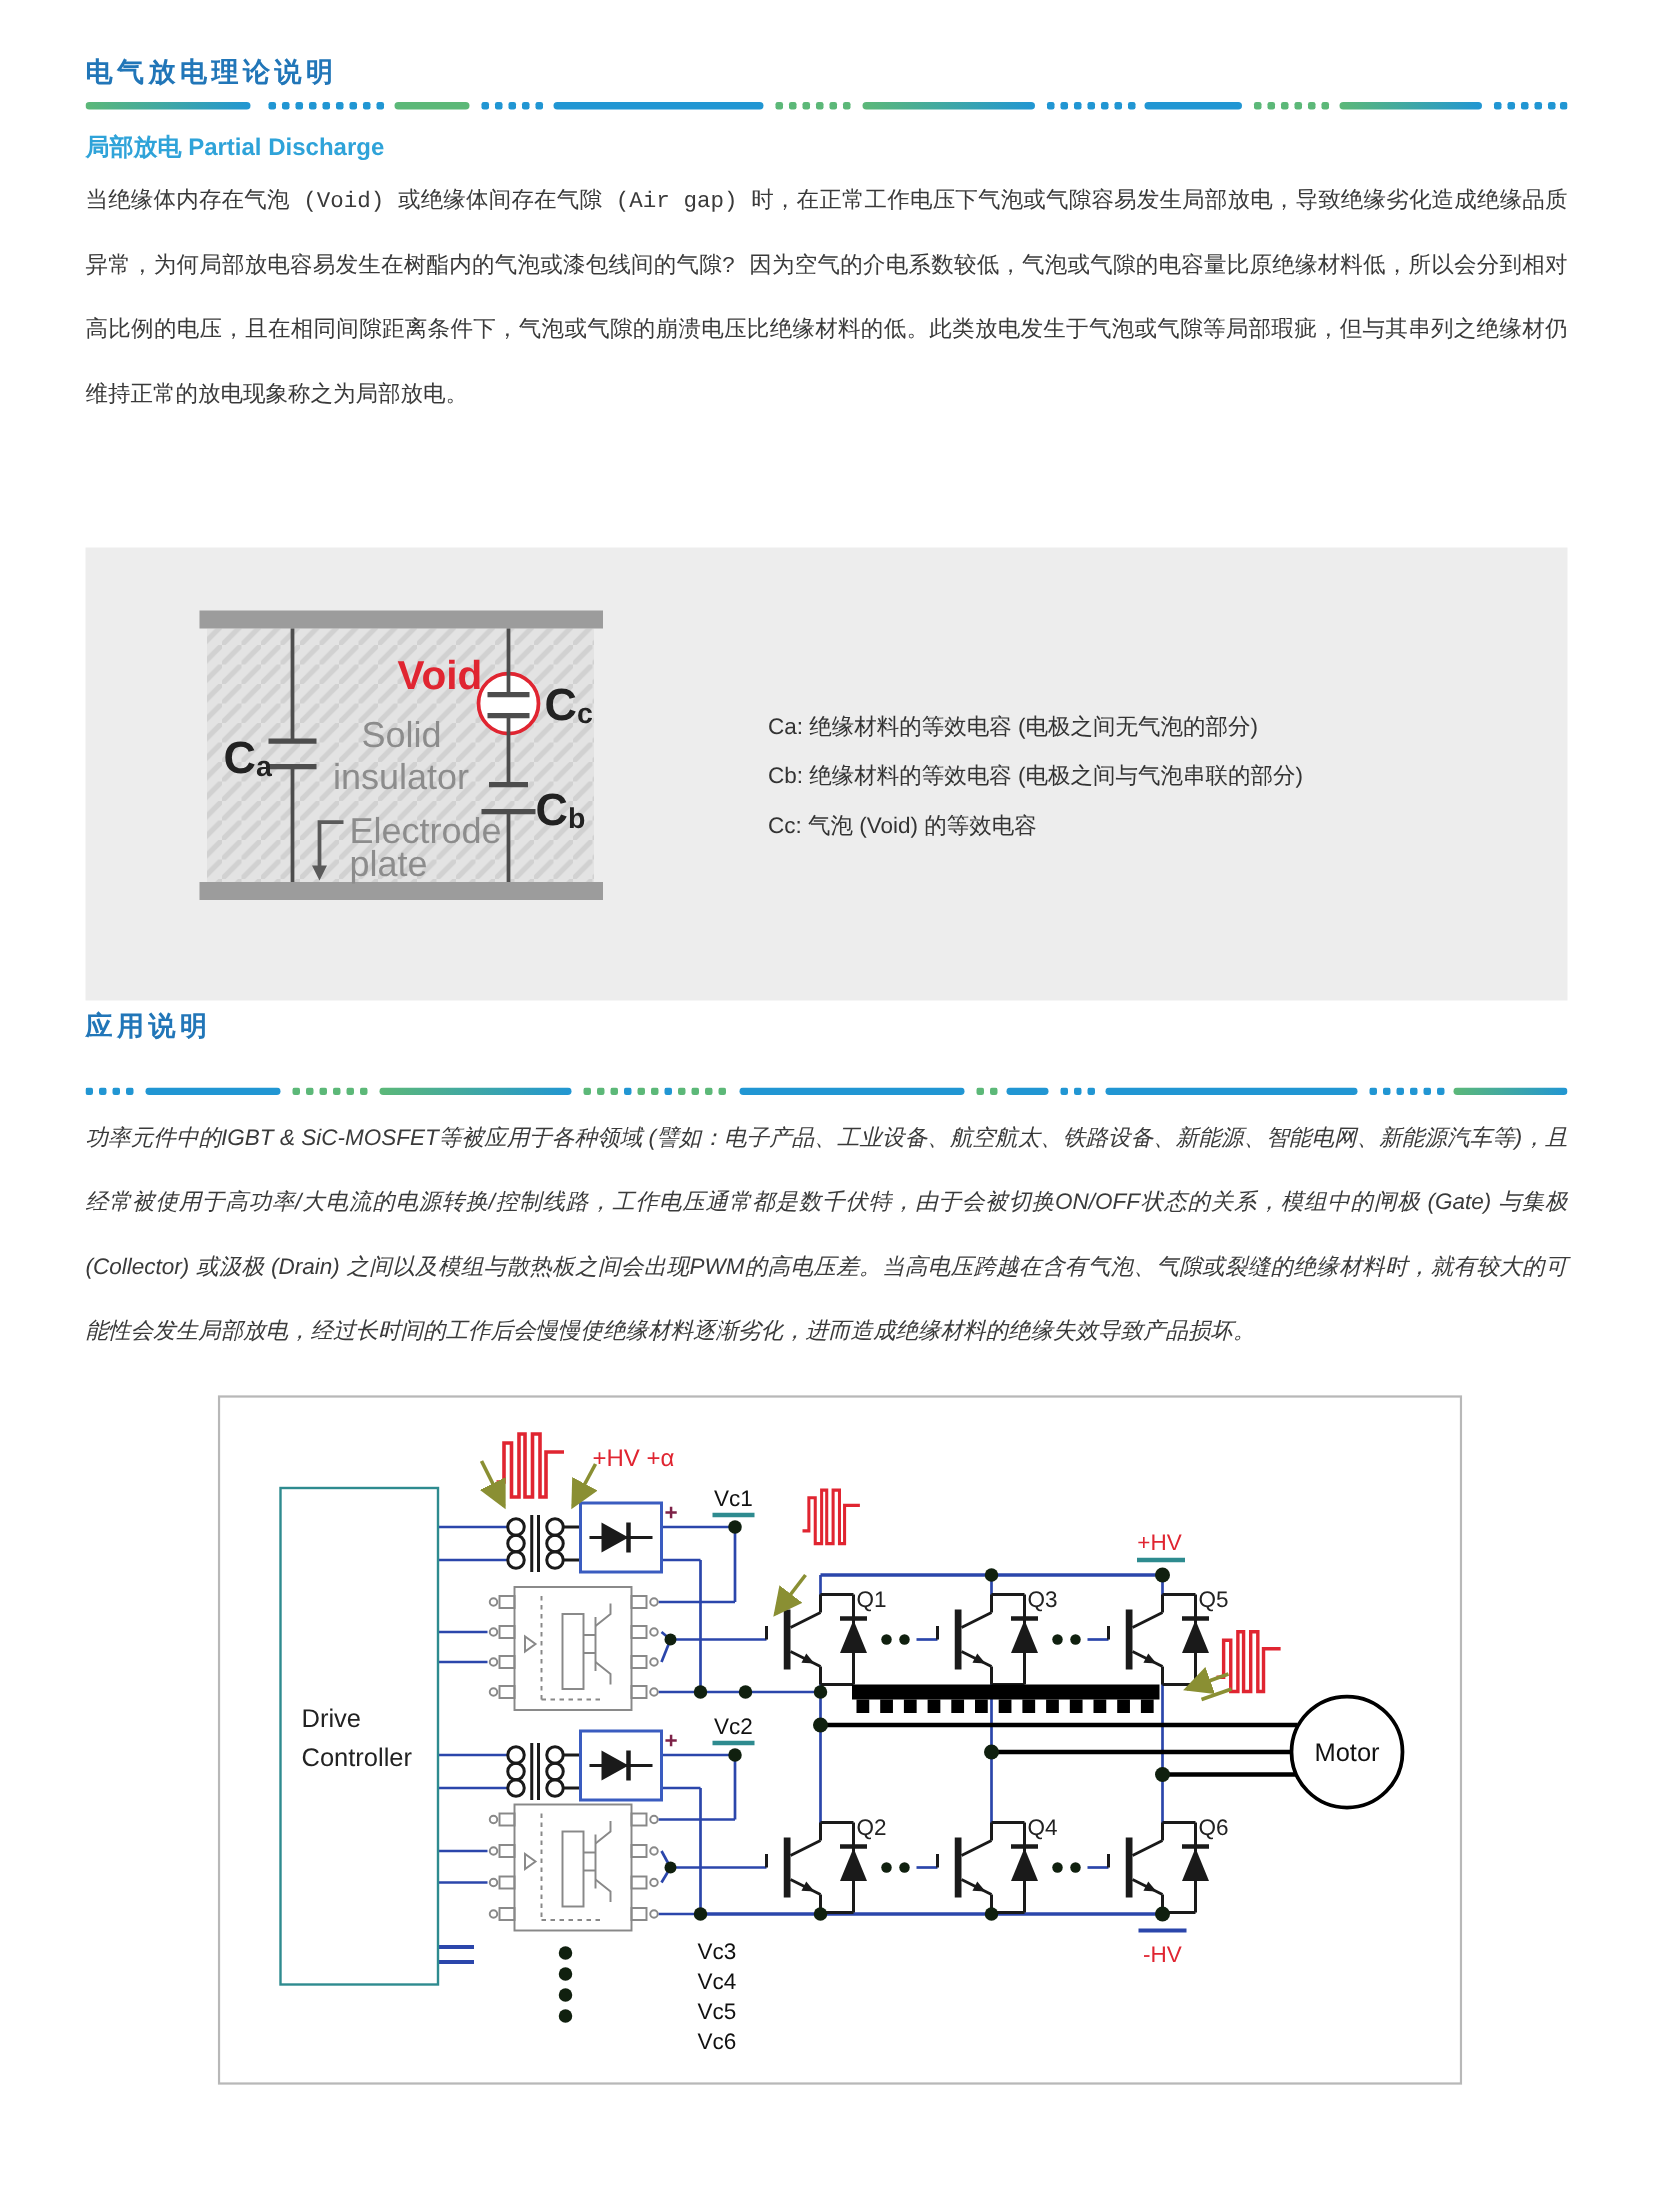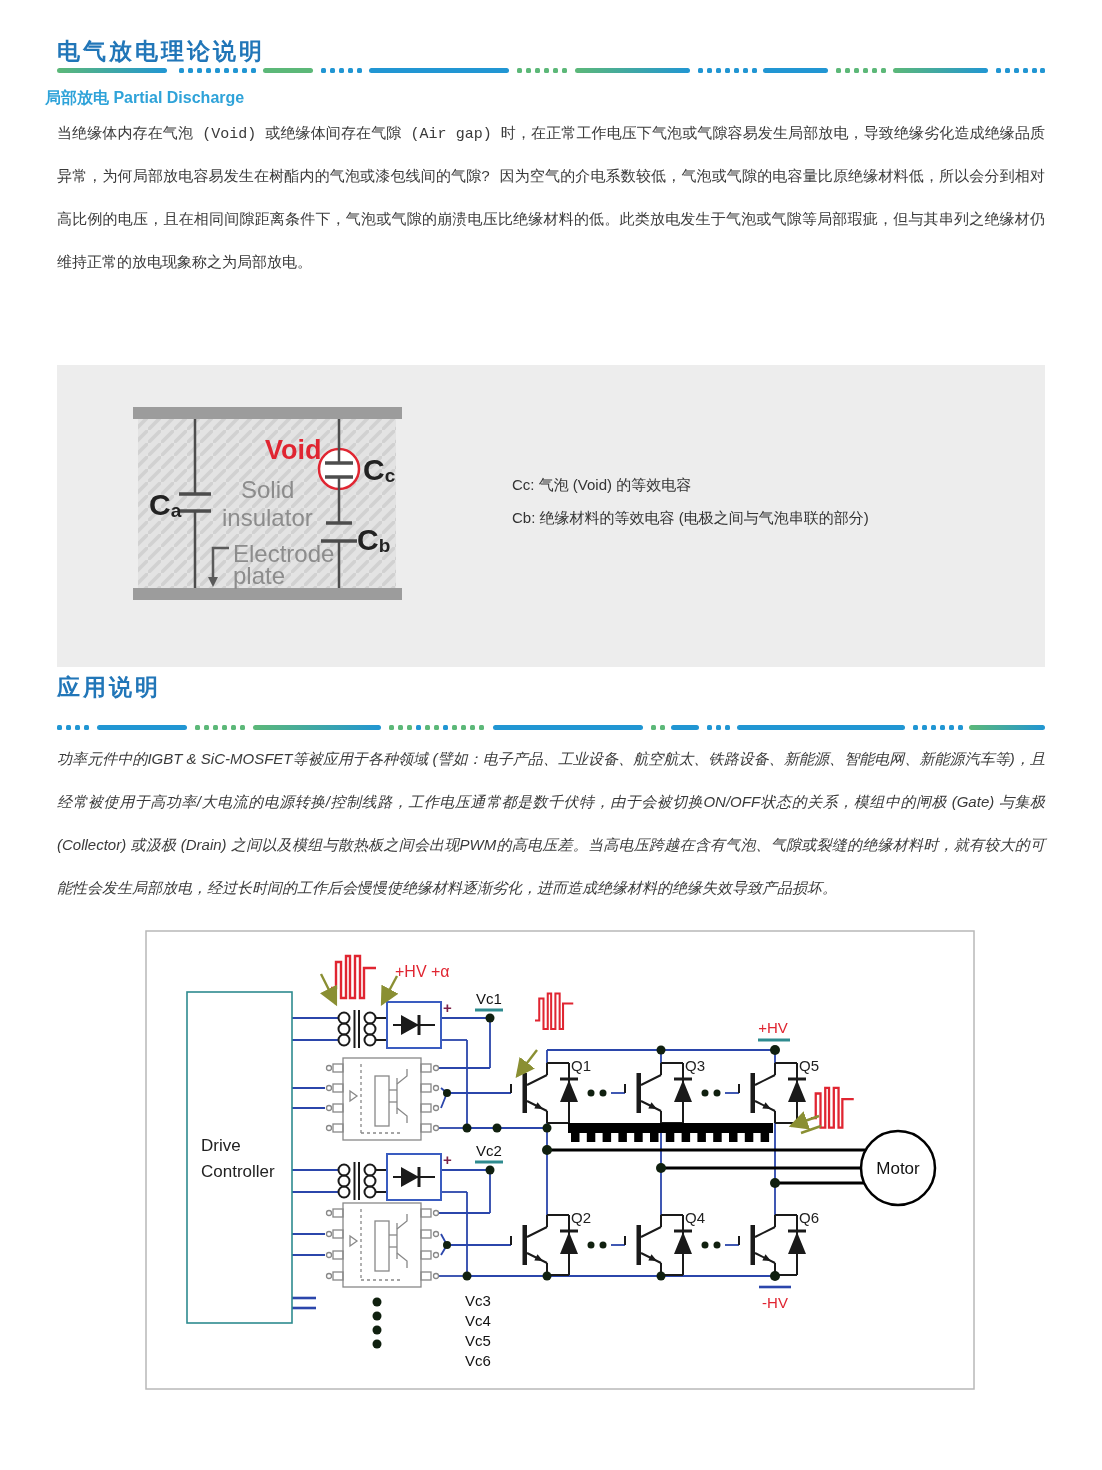--- a/index.html
+++ b/index.html
@@ -1,19 +1,19 @@
 <!DOCTYPE html>
 <html><head>
 <meta charset="utf-8">
 <style>
   html,body { margin:0; padding:0; background:#ffffff; }
   body { font-family:"Liberation Sans","DejaVu Sans",sans-serif; }
   .page { position:relative; width:1102px; height:1470px; background:#ffffff; overflow:hidden; }
-  .sec-title { position:absolute; left:57px; font-size:23px; font-weight:700; color:#2176b8; letter-spacing:3px; }
-  .subtitle  { position:absolute; left:45px; font-size:16px; font-weight:700; color:#2fa3d9;text-align:right; }
+  .sec-title { position:absolute; left:57px; font-size:18px; font-weight:700; color:#2176b8; letter-spacing:3px; }
+  .subtitle  { position:absolute; left:57px; font-size:16px; font-weight:700; color:#2fa3d9;text-align:right; }
   .divider   { position:absolute; left:57px; }
   .body-text { position:absolute; left:57px; width:988px; font-size:15px; line-height:43px;
                color:#3a3a3a; text-align:justify; }
   .body-text p { margin:0; }
   .panel { position:absolute; left:57px; top:365px; width:988px; height:302px; background:#ededed; }
   .panel svg { position:absolute; left:0; top:0; }
   .captions { position:absolute; left:455px; top:103px; font-size:15px; line-height:33px; color:#333333; }
   .circuit { position:absolute; left:145px; top:930px; }
   svg text { font-family:"Liberation Sans","DejaVu Sans",sans-serif; }
 </style>
@@ -126,22 +126,23 @@
       <text x="92" y="150" font-size="30" font-weight="600" fill="#222222"><tspan>C</tspan><tspan font-size="19" dy="2">a</tspan></text>
       <text x="306" y="115" font-size="30" font-weight="600" fill="#222222"><tspan>C</tspan><tspan font-size="19" dy="2">c</tspan></text>
       <text x="300" y="185" font-size="30" font-weight="600" fill="#222222"><tspan>C</tspan><tspan font-size="19" dy="2">b</tspan></text>
       <text x="208" y="94" font-size="27" font-weight="700" fill="#e02531">Void</text>
       <text x="184" y="133" font-size="24" fill="#8c8c8c">Solid</text>
       <text x="165" y="161" font-size="24" fill="#8c8c8c">insulator</text>
       <text x="176" y="197" font-size="24" fill="#8c8c8c">Electrode</text>
       <text x="176" y="219" font-size="24" fill="#8c8c8c">plate</text>
     </svg>
     <div class="captions">
+      <div>Ca: 绝缘材料的等效电容 (电极之间无气泡的部分)</div>
+      <div>Cb: 绝缘材料的等效电容 (电极之间与气泡串联的部分)</div>
       <div>Cc: 气泡 (Void) 的等效电容</div>
-      <div>Cb: 绝缘材料的等效电容 (电极之间与气泡串联的部分)</div>
     </div>
   </div>
 
   <div class="sec-title" style="top:672px;">应用说明</div>
 
   <svg class="divider" style="top:725px;" width="988" height="6">
     <g>
       <rect x="0" y="0" width="5" height="5" rx="1.5" fill="#2196d3"></rect>
         <rect x="9" y="0" width="5" height="5" rx="1.5" fill="#2196d3"></rect>
         <rect x="18" y="0" width="5" height="5" rx="1.5" fill="#2196d3"></rect>

